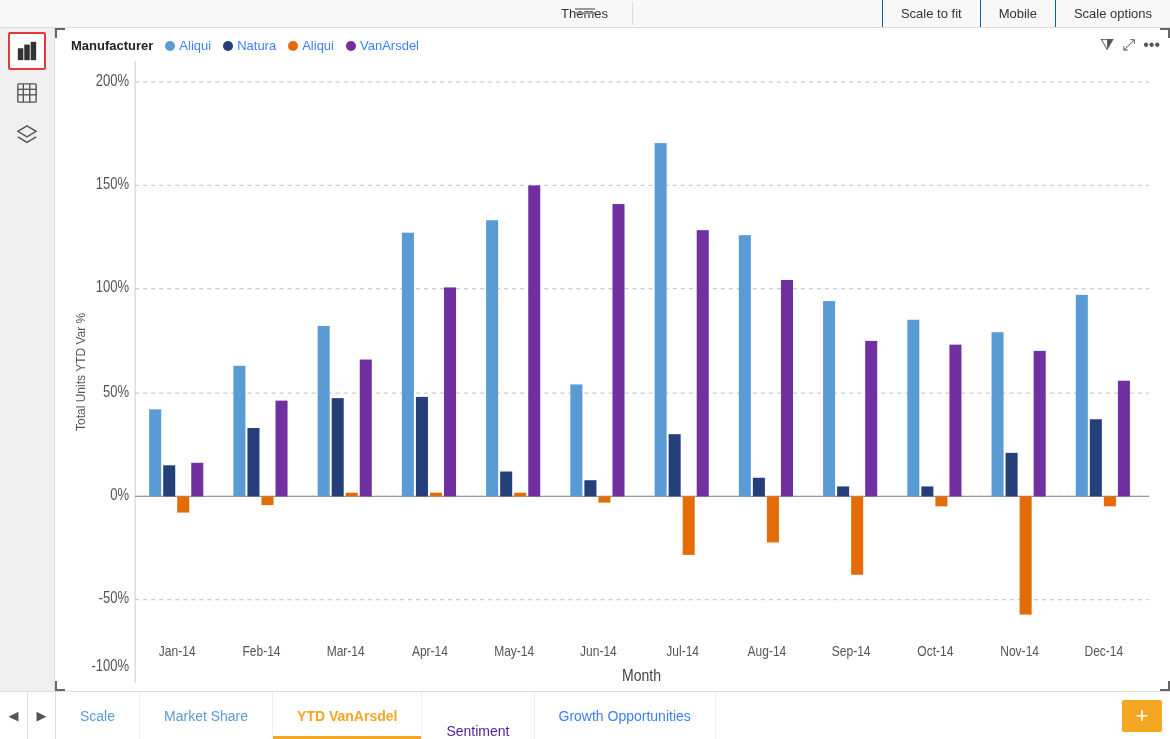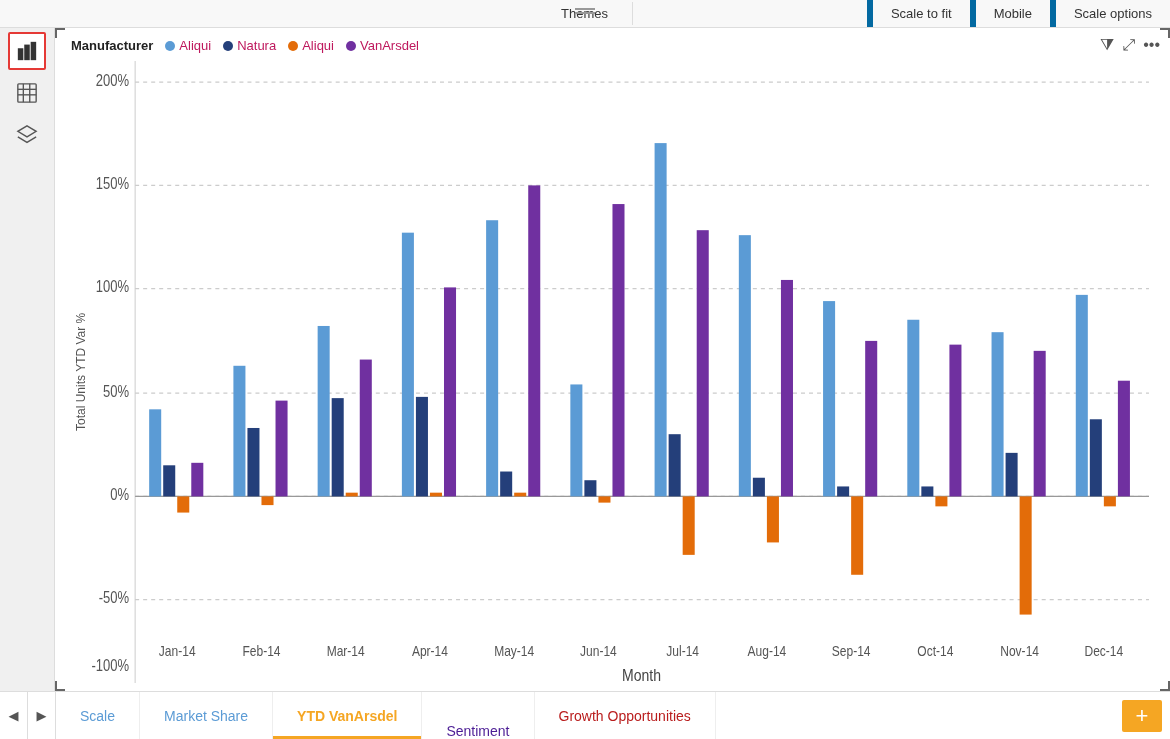--- a/index.html
+++ b/index.html
@@ -30,21 +30,21 @@
       right: 0;
       display: flex;
       align-items: center;
       height: 100%;
     }
     .top-bar-right-item {
       padding: 4px 18px;
       font-size: 13px;
       color: #333;
       cursor: pointer;
-      border-left: 6px solid #0369a1;
+      border-left: 1px solid #0369a1;
       height: 100%;
       display: flex;
       align-items: center;
     }
 
     .main-layout {
       display: flex;
       height: calc(739px - 28px - 48px);
     }
 
@@ -117,21 +117,21 @@
     .legend-label {
       font-weight: 700;
       font-size: 13px;
       color: #222;
     }
     .legend-item {
       display: flex;
       align-items: center;
       gap: 4px;
       font-size: 13px;
-      color: #be185d;
+      color: #3b82f6;
     }
     .legend-dot {
       width: 10px;
       height: 10px;
       border-radius: 50%;
       display: inline-block;
     }
 
     .chart-container {
       flex: 1;
@@ -187,21 +187,21 @@
     .bottom-tab.active::after {
       content: '';
       position: absolute;
       bottom: 0;
       left: 0;
       right: 0;
       height: 3px;
       background: #f5a623;
     }
     .bottom-tab.growth {
-      color: #b91c1c;
+      color: #3b82f6;
     }
     .bottom-tab-add {
       width: 40px;
       height: 32px;
       background: #f5a623;
       display: flex;
       align-items: center;
       justify-content: center;
       color: #fff;
       font-size: 22px;

